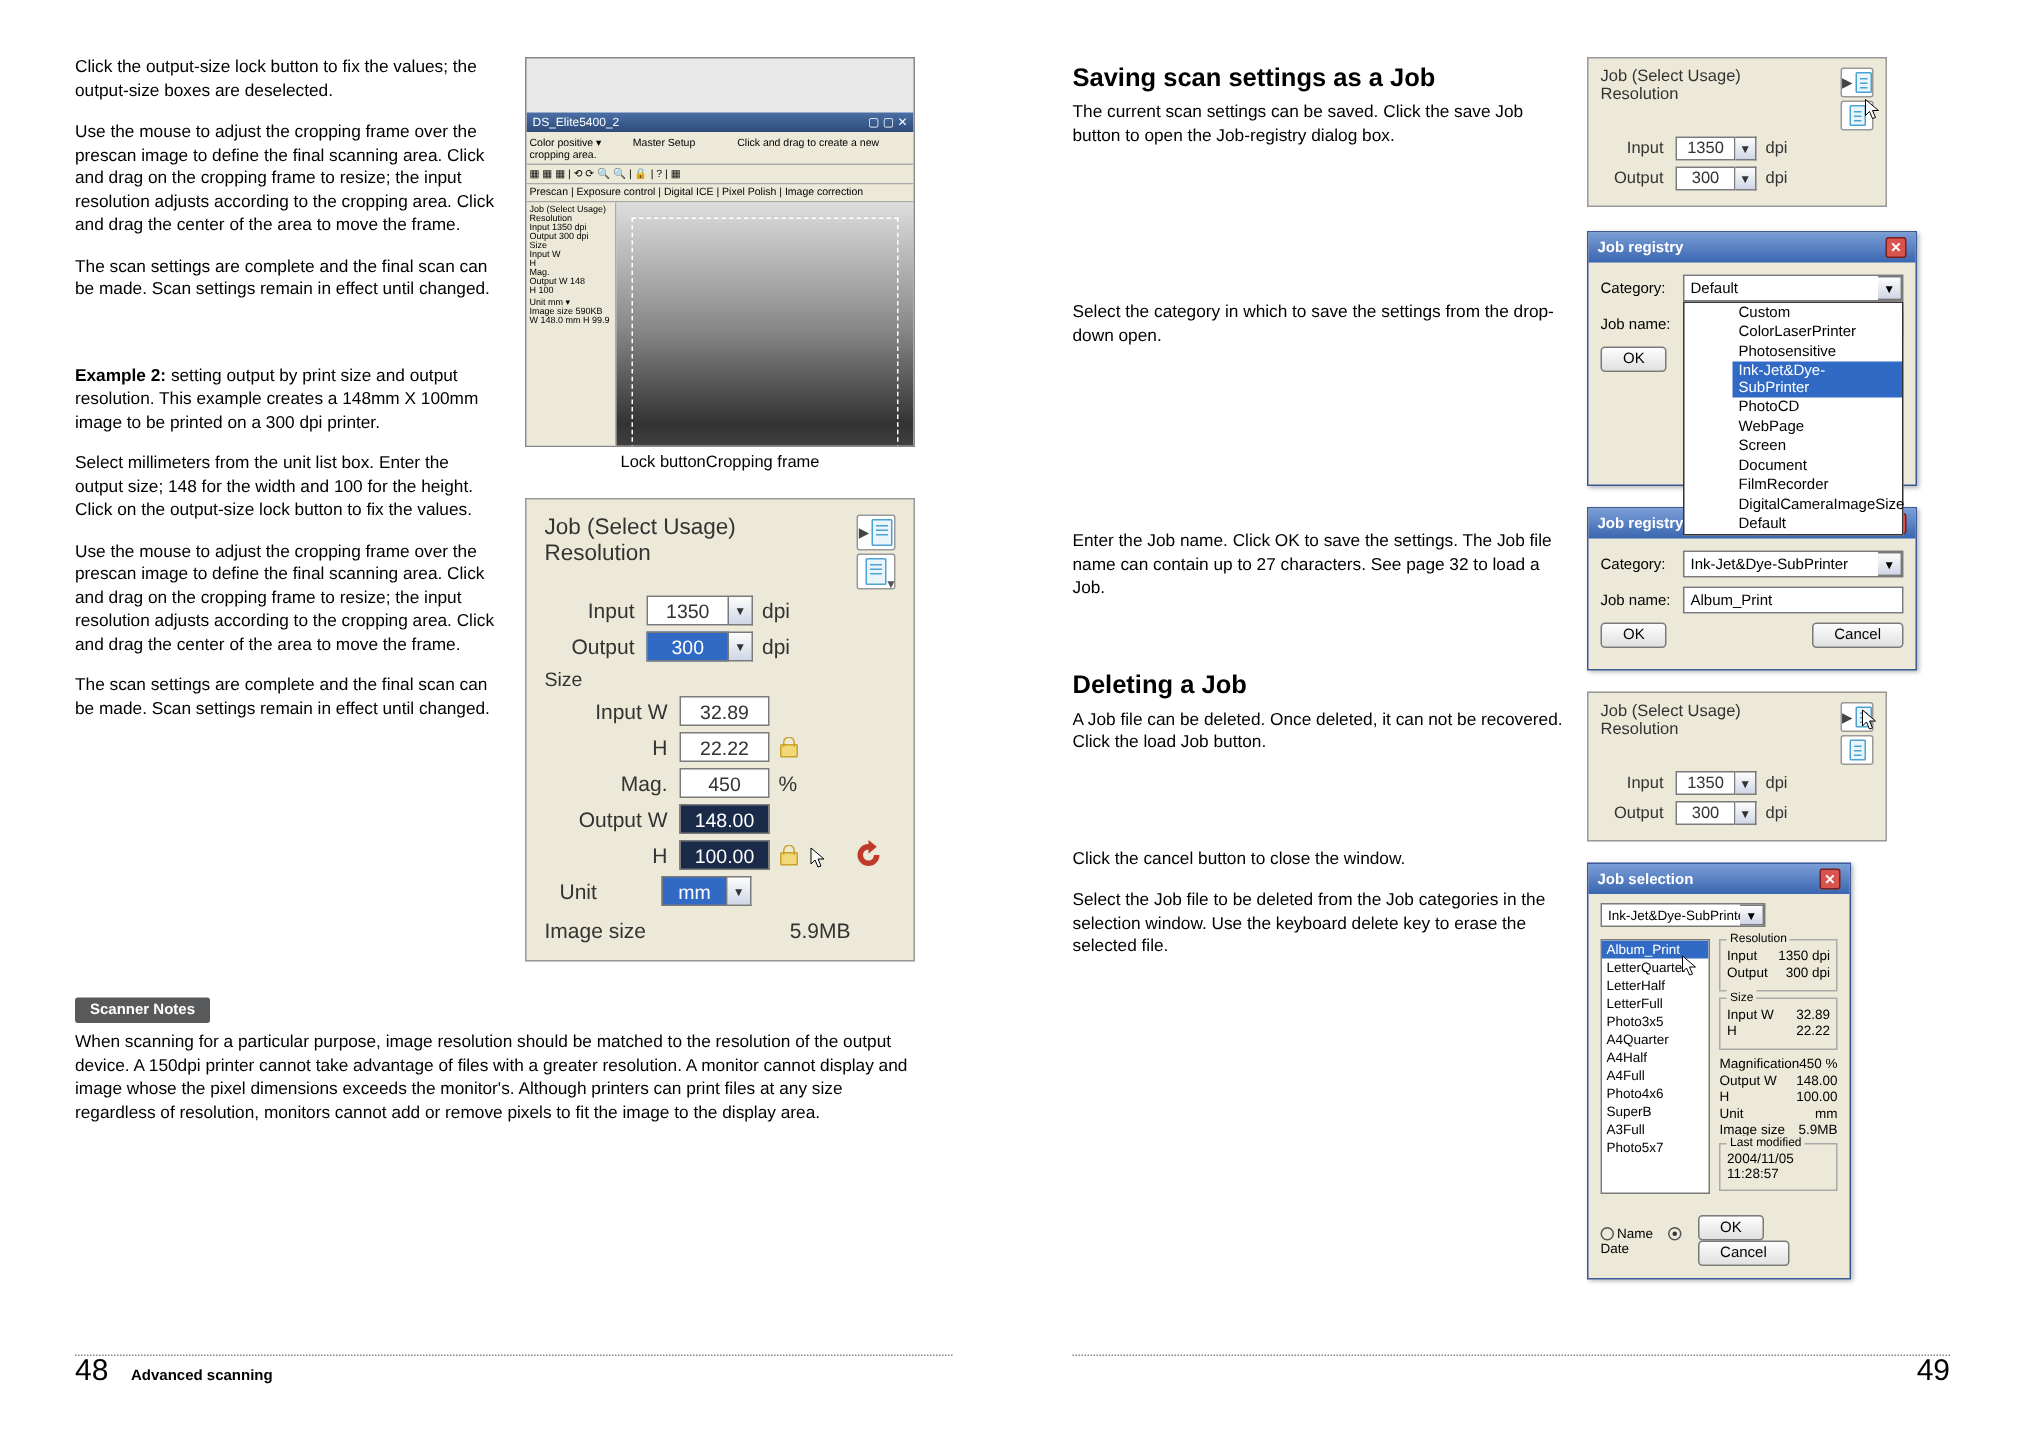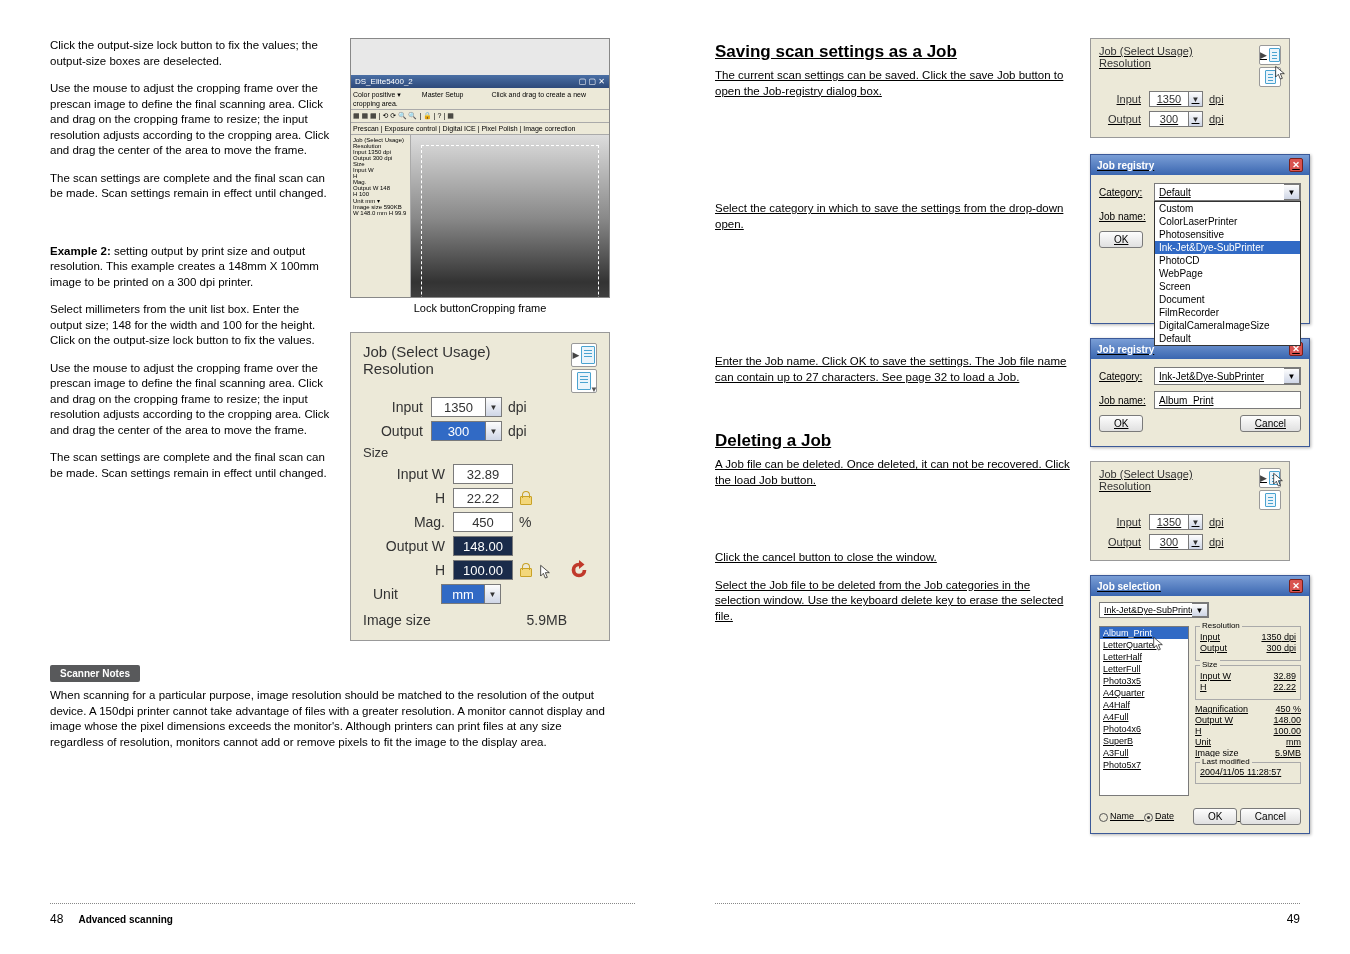--- a/index.html
+++ b/index.html
@@ -15,21 +15,21 @@
   .spread {
     display: flex;
     width: 100%;
     height: 100%;
   }
   .page {
     width: 50%;
     padding: 38px 40px 30px 50px;
     position: relative;
   }
-  .page-right { padding: 38px 40px 30px 40px; text-decoration: underline; }
+  .page-right { padding: 38px 72px 30px 40px; }
   .col-wrap {
     display: flex;
     gap: 20px;
   }
   .text-col { width: 280px; flex-shrink: 0; }
   .img-col { flex: 1; }
   p { line-height: 1.35; margin-bottom: 12px; font-size: 11.5px; }
   .scanner-notes {
     margin-top: 24px;
   }
@@ -43,21 +43,21 @@
     border-radius: 2px;
     margin-bottom: 6px;
   }
   .footer {
     position: absolute;
     bottom: 28px;
     font-size: 11px;
   }
   .footer-left { left: 50px; }
   .footer-right { right: 50px; }
-  .pgnum { font-size: 12px; font-weight: normal; margin-right: 12px; }
+  .pgnum { font-size: 20px; font-weight: normal; margin-right: 12px; }
   .pgnum-r { margin-left: 12px; margin-right: 0; }
   .sectname { font-weight: bold; font-size: 10px; }
   hr.bottom-rule {
     position: absolute;
     bottom: 50px;
     left: 50px;
     right: 40px;
     border: none;
     border-top: 1px dotted #888;
   }
@@ -212,25 +212,25 @@
     background: linear-gradient(#fdfdfd,#e0e0e0); border:1px solid #7a7a7a; border-radius:3px;
     padding: 2px 14px; font-size:10px;
   }
   .ddrop {
     position:relative; flex:1;
   }
   .ddrop-list {
     position:absolute; left:0; top:18px; width:100%;
     background:#fff; border:1px solid #333; z-index:5; font-size:10px;
   }
-  .ddrop-list div { padding:1px 4px; }
+  .ddrop-list div { padding:1px 4px;margin-left:32px; }
   .ddrop-list .sel { background:#316ac5; color:#fff; }
 
   
-  .jsel { width:220px; }
+  .jsel { width:176px; }
   .jsel .dbody { display:flex; gap:6px; }
   .jsel .listbox {
     width: 90px; height: 170px; background:#fff; border:1px solid #7a7a7a;
     font-size:9px; overflow:hidden;
   }
   .jsel .listbox div { padding:1px 3px; }
   .jsel .listbox .sel { background:#316ac5; color:#fff; }
   .jsel .info { flex:1; font-size:9px; }
   .jsel .grp {
     border:1px solid #aaa; padding:4px 4px 6px; margin-bottom:4px; position:relative;

